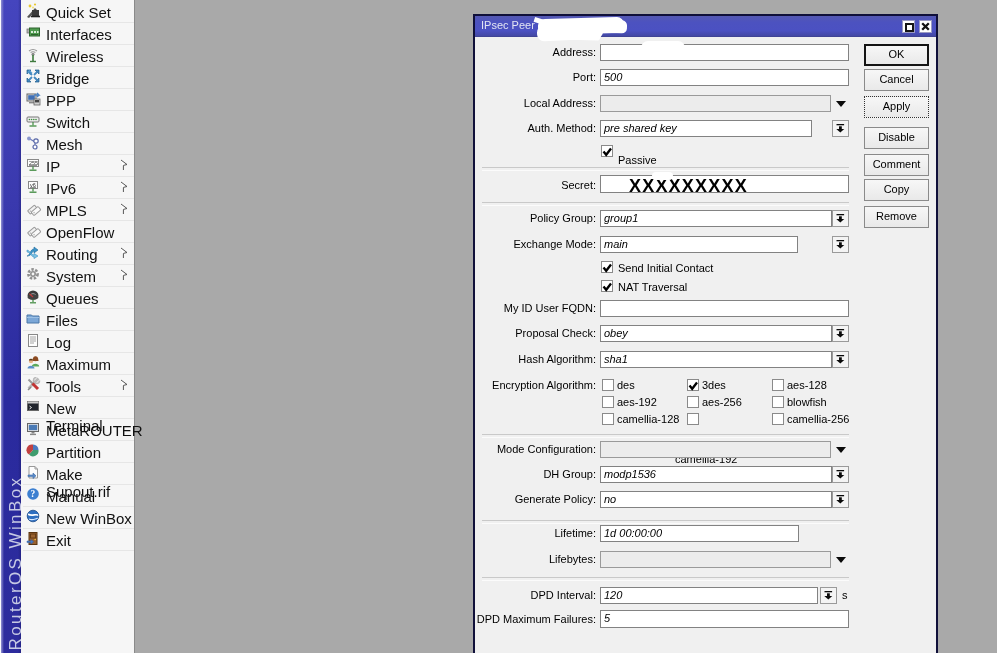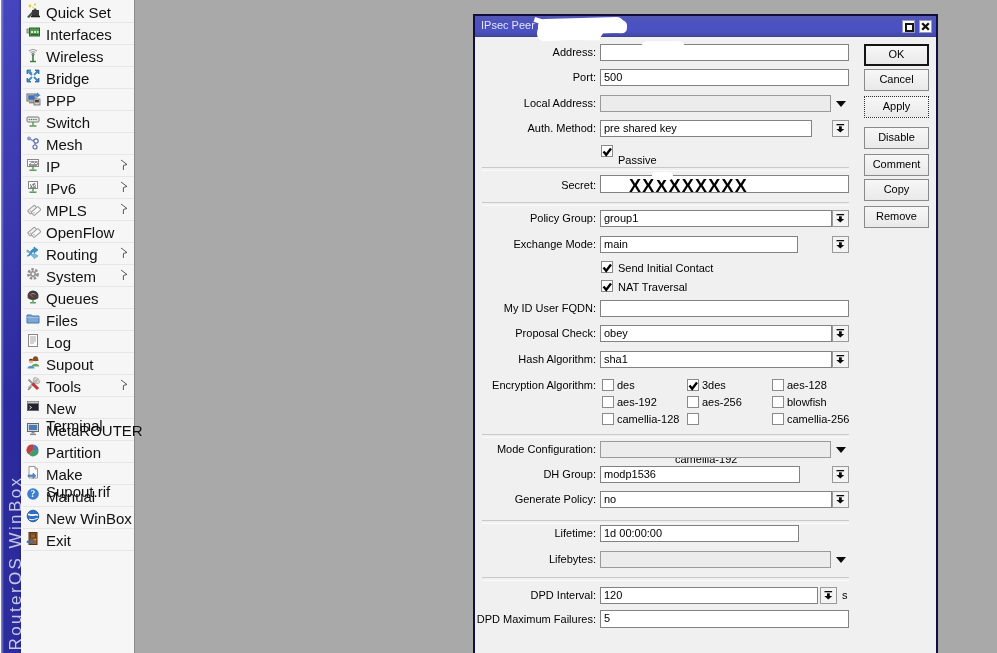--- a/index.html
+++ b/index.html
@@ -16,21 +16,21 @@
 
 #dlg{left:473px;top:14px;width:465px;height:660px;background:#f0f0f0;border:2px solid #10103a;box-sizing:border-box;}
 #tbar{left:475px;top:16px;width:461px;height:21px;background:linear-gradient(180deg,#5458b2 0,#4c52c0 30%,#4b51c2 70%,#4348a4 95%,#3c3f88 100%);}
 #ttext{left:481px;top:19px;color:#e3e5f3;font-size:11px;}
 .tb{position:absolute;top:20px;width:13px;height:13px;background:#fff;border:1px solid #9a9ac2;box-sizing:border-box;}
 #maxb{left:902px;}
 #maxb div{margin:2px;width:5px;height:5px;border:2px solid #151515;}
 #clsb{left:919px;}
 
 .lab{position:absolute;font-size:11px;color:#000;white-space:nowrap;}
-.inp{position:absolute;left:600px;background:#fff;border:1px solid #828282;box-sizing:border-box;height:17px;font-size:11px;padding:1px 0 0 3px;white-space:nowrap;}
+.inp{position:absolute;left:600px;background:#fff;border:1px solid #828282;box-sizing:border-box;height:17px;font-size:11px;padding:1px 0 0 3px;white-space:nowrap;font-style:italic;}
 .dis{background:#ececec;border-color:#9a9a9a;}
 .cbtn{position:absolute;background:#f4f4f4;border:1px solid #9a9a9a;box-sizing:border-box;width:17px;height:17px;}
 .cbtn svg{display:block;margin:3px auto 0;}
 .tri{position:absolute;width:0;height:0;border-left:5.5px solid transparent;border-right:5.5px solid transparent;border-top:6.5px solid #0a0a0a;}
 .cb{position:absolute;width:12px;height:12px;background:#fff;border:1px solid #8a8a8a;box-sizing:border-box;}
 .sep{position:absolute;left:482px;width:367px;height:2px;border-top:1px solid #c9c9c9;border-bottom:1px solid #fbfbfb;box-sizing:content-box;}
 .btn{position:absolute;left:864px;width:65px;height:22px;background:linear-gradient(#f7f7f7,#e9e9e9);border:1px solid #8a8a8a;box-sizing:border-box;text-align:center;font-size:11px;line-height:19px;}
 .blob{position:absolute;background:#fff;}
 </style></head>
 <body>
@@ -218,21 +218,21 @@
     </div>
 <div class="mi" style="top:352px">
  <svg width="16" height="16">
         <circle cx="9.5" cy="4" r="2.4" fill="#e8b48a"></circle>
         <path d="M7 3.2 A2.6 2.6 0 0 1 12 3 L12.6 6 L6.6 6Z" fill="#8a4a22"></path>
         <path d="M5.8 11.5 C5.8 7.8 13.2 7.8 13.2 11.5Z" fill="#5aa85a"></path>
         <circle cx="5" cy="6" r="2.2" fill="#e8b48a"></circle>
         <path d="M3 4.8 A2.4 2.4 0 0 1 7 4.8 L7 5.6 L3 5.6Z" fill="#5a3a1a"></path>
         <path d="M1.5 13.5 C1.5 9.8 8.5 9.8 8.5 13.5Z" fill="#5a8fc8"></path>
       </svg>
- <span>Supout</span>
+ <span>Maximum</span>
     </div>
 <div class="mi" style="top:374px">
  <svg width="16" height="16">
         <path d="M12.5 1.5 L2.5 11.5" stroke="#b9b9b9" stroke-width="2.6"></path>
         <path d="M13.5 3.5 A3 3 0 1 1 10.5 0.5" fill="none" stroke="#b9b9b9" stroke-width="1.6"></path>
         <path d="M2 13 L5 10" stroke="#8a8a8a" stroke-width="1.4"></path>
         <path d="M2.5 2.5 L7 7" stroke="#9a9a9a" stroke-width="2"></path>
         <path d="M6.5 6.5 L12 12" stroke="#c23535" stroke-width="3"></path>
       </svg>
  <span>Tools</span>
@@ -425,21 +425,21 @@
     <div class="lab" style="left:675px;top:413px;margin-top:40px;">camellia-192</div>
 <div class="cb" style="left:772px;top:413px;"></div>
     <div class="lab" style="left:787px;top:413px;">camellia-256</div>
 <div class="sep" style="top:433.5px;"></div>
 
 <div class="lab" style="right:401px;top:443px;">Mode Configuration:</div>
 <div class="inp dis" style="top:441px;width:231px;"></div>
 <div class="tri" style="left:836px;top:446.5px;"></div>
 
 <div class="lab" style="right:401px;top:468px;">DH Group:</div>
-<div class="inp" style="top:466px;width:200px;">modp1536</div>
+<div class="inp" style="top:466px;width:232px;">modp1536</div>
 <div class="cbtn" style="left:832px;top:466px;">
       <svg width="9" height="9">
         <rect x="0.5" y="0" width="7.6" height="1.3" fill="#0a0a0a"></rect>
         <rect x="3" y="2.3" width="2.8" height="3.2" fill="#0a0a0a"></rect>
         <path d="M0.3 5 L8.3 5 L4.3 8.6Z" fill="#0a0a0a"></path>
       </svg>
     </div>
 
 <div class="lab" style="right:401px;top:493px;">Generate Policy:</div>
 <div class="inp" style="top:491px;width:232px;">no</div>

